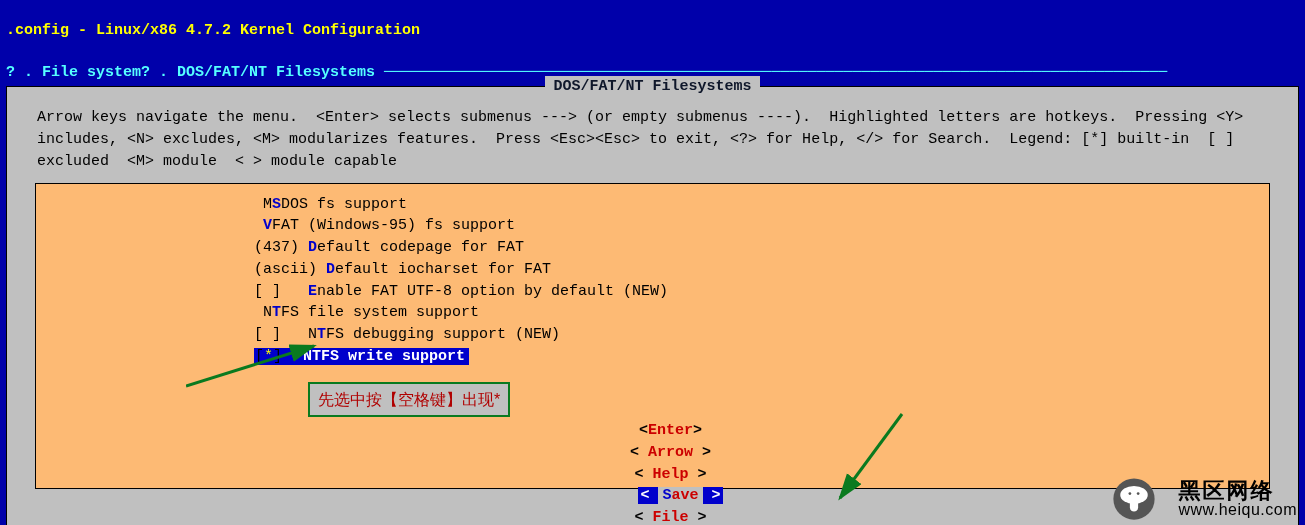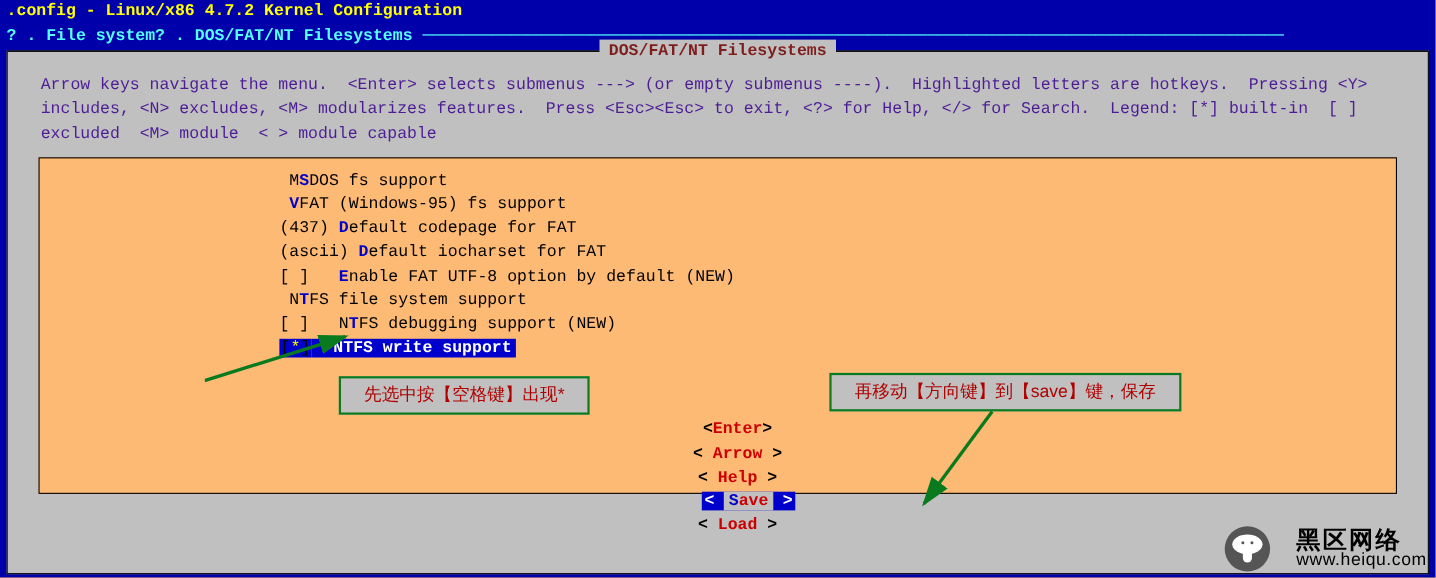--- a/index.html
+++ b/index.html
@@ -10,21 +10,21 @@
     font-family: "Courier New", monospace;
     font-size: 15px;
     line-height: 1.45;
     width: 1305px;
     height: 525px;
     overflow: hidden;
     position: relative;
   }
   .header-line1 {
     color: #ffff00;
-    padding: 0 6px;
+    padding: 20px 6px;
     font-weight: bold;
   }
   .header-line2 {
     color: #55ffff;
     padding: 0 6px 2px 6px;
     font-weight: bold;
   }
   .main-panel {
     background: #c0c0c0;
     margin: 0 6px 6px 6px;
@@ -42,28 +42,28 @@
     content: "";
     position: absolute;
     left: -28px;
     right: -28px;
     top: 10px;
     border-top: 1px solid #000;
   }
   .title-text {
     background: #c0c0c0;
     padding: 0 8px;
-    color: #7f1d1d;
+    color: #0f172a;
     font-weight: bold;
     position: relative;
     z-index: 2;
     display: inline-block;
   }
   .help-text {
-    color: #4c1d95;
+    color: #000000;
     padding: 10px 2px 6px 2px;
     white-space: pre-wrap;
   }
   .menu-box {
     border: 1px solid #000;
     background: #fdba74;
     padding: 10px 8px 16px 8px;
     margin-top: 4px;
     height: 306px;
     position: relative;
@@ -106,21 +106,21 @@
   .btn.active .outer { background: #0000cc; color: #fff; padding: 0 2px; margin-left: 20px; }
   .btn.active .lt, .btn.active .gt { color: #fff; }
   .btn.active .inner { background: #c0c0c0; color: #000; padding: 0 4px; }
   .btn.active .inner .lbl { color: #cc0000; }
   .btn.active .inner .hk { color: #0000cc; }
   .annot {
     position: absolute;
     border: 2px solid #0a7a1f;
     background: #c0c0c0;
     color: #b00000;
-    padding: 4px 21px;
+    padding: 4px 8px;
     font-family: "Microsoft YaHei","SimSun",sans-serif;
     font-size: 16px;
     z-index: 3;
   }
   .arrow { position: absolute; z-index: 3; }
   .watermark {
     position: absolute;
     right: 8px;
     bottom: 4px;
     display: flex;
@@ -154,37 +154,36 @@
     <svg class="arrow" style="left:150px; top:156px;" width="140" height="48">
       <defs>
           <marker id="ah1" markerWidth="10" markerHeight="10" refX="8" refY="3" orient="auto">
             <path d="M0,0 L0,6 L9,3 z" fill="#0a7a1f"></path>
           </marker>
         </defs>
       <line x1="0" y1="46" x2="128" y2="6" stroke="#0a7a1f" stroke-width="3" marker-end="url(#ah1)"></line>
     </svg>
     <div class="annot" style="left:272px; top:198px;">先选中按【空格键】出现*</div>
 
-    <div class="annot" style="left:718px; top:195px;">再移动【方向键】到【save】键，保存</div>
     <svg class="arrow" style="left:796px; top:228px;" width="80" height="90">
       <defs>
           <marker id="ah2" markerWidth="10" markerHeight="10" refX="8" refY="3" orient="auto">
             <path d="M0,0 L0,6 L9,3 z" fill="#0a7a1f"></path>
           </marker>
         </defs>
       <line x1="70" y1="2" x2="8" y2="86" stroke="#0a7a1f" stroke-width="3" marker-end="url(#ah2)"></line>
     </svg>
   </div>
 
   <div class="button-row">
     <span class="btn"><span class="lt">&lt;</span><span class="lbl">Enter</span><span class="gt">&gt;</span></span>
     <span class="btn"><span class="lt">&lt;</span> <span class="lbl">Arrow</span> <span class="gt">&gt;</span></span>
     <span class="btn"><span class="lt">&lt;</span> <span class="lbl">Help</span> <span class="gt">&gt;</span></span>
     <span class="btn active"><span class="outer"><span class="lt">&lt;</span> <span class="inner"><span class="hk">S</span><span class="lbl">ave</span></span> <span class="gt">&gt;</span></span></span>
-    <span class="btn"><span class="lt">&lt;</span> <span class="lbl">Load</span> <span class="gt">&gt;</span></span>
+    <span class="btn"><span class="lt">&lt;</span> <span class="lbl">File</span> <span class="gt">&gt;</span></span>
   </div>
 </div>
 
 <div class="watermark">
   <svg viewBox="0 0 64 64">
     <circle cx="32" cy="32" r="30" fill="#555"></circle>
     <ellipse cx="32" cy="26" rx="20" ry="13" fill="#fff"></ellipse>
     <rect x="26" y="32" width="12" height="18" rx="6" fill="#fff"></rect>
     <circle cx="26" cy="24" r="2" fill="#555"></circle>
     <circle cx="38" cy="24" r="2" fill="#555"></circle>

